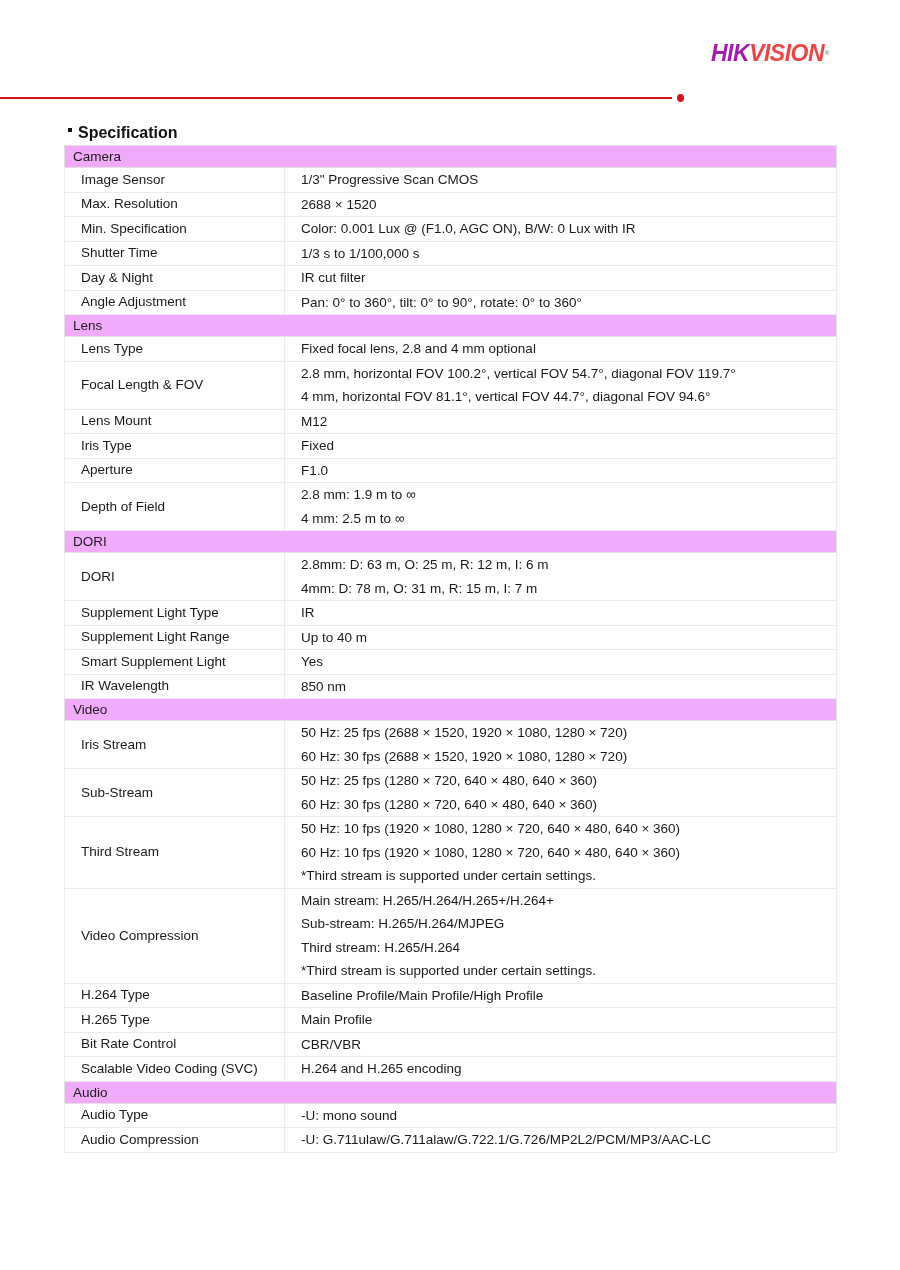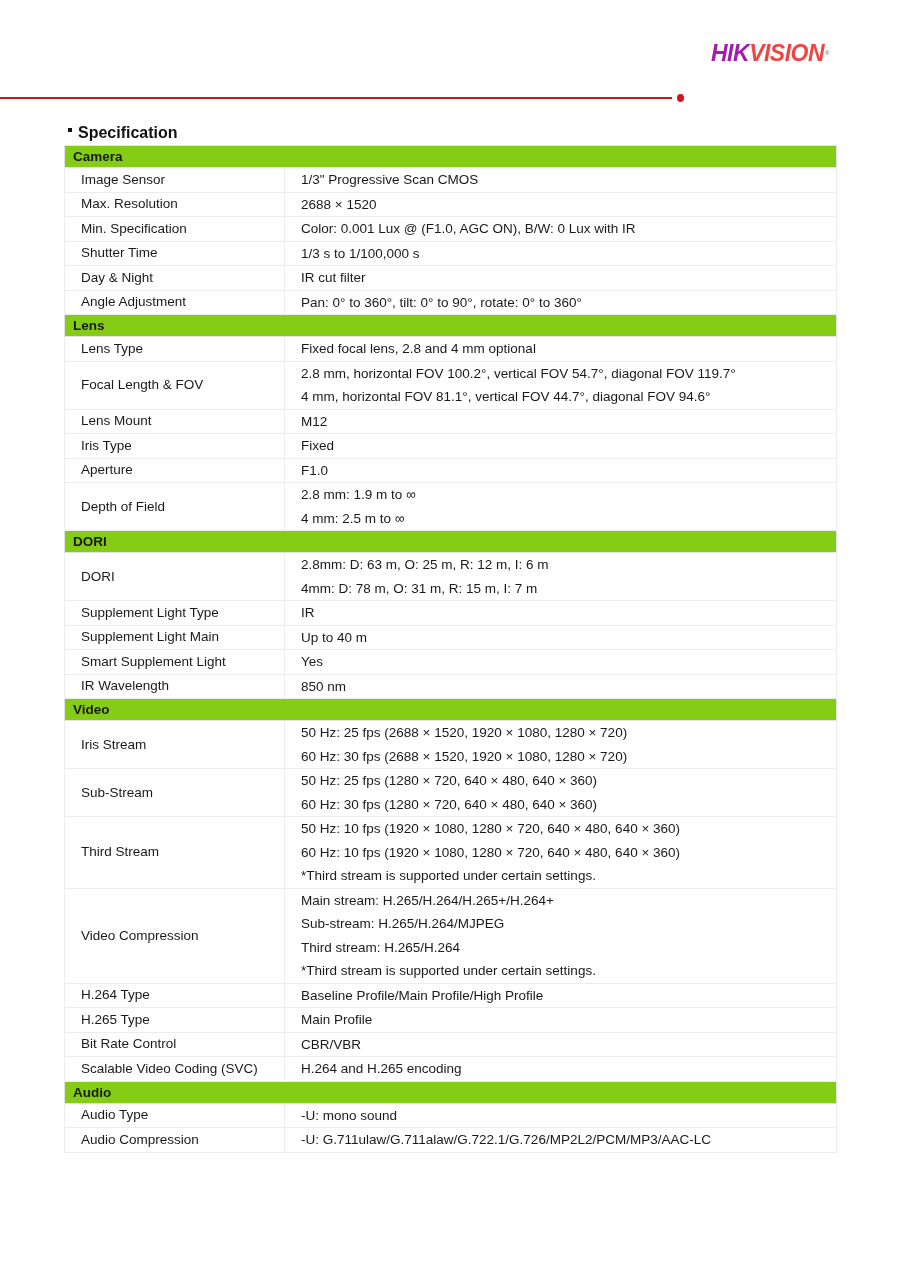--- a/index.html
+++ b/index.html
@@ -11,21 +11,21 @@
   .logo .vision { color: #ef4444; }
   .logo .reg { font-size: 6px; color: #888; vertical-align: top; font-style: normal; margin-left: 1px; }
   .rule { position: absolute; left: 0; top: 97px; width: 672px; height: 2px; background: #d7121f; }
   .rule-dot { position: absolute; left: 677px; top: 94px; width: 7px; height: 8px; border-radius: 50%; background: #d7121f; }
   .section-title { position: absolute; left: 68px; top: 121px; font-size: 16px; font-weight: bold; line-height: 24px; color: #111; }
   .section-title .bullet { display: inline-block; width: 4px; height: 4px; background: #111; vertical-align: middle; margin-right: 6px; position: relative; top: -4px; }
   table.spec { position: absolute; left: 64px; top: 145px; width: 772px; border-collapse: collapse; table-layout: fixed; font-size: 13.5px; }
   table.spec col.c1 { width: 220px; }
   table.spec col.c2 { width: 552px; }
   table.spec td { border: 1.5px solid #ececec; padding: 0 8px; vertical-align: middle; }
-  table.spec tr.group td { background: #84cc16; font-weight: bold; height: 21px; line-height: 21px; border-color: #e2e2e2; }
+  table.spec tr.group td { background: #f0abfc; font-weight: normal; height: 21px; line-height: 21px; border-color: #e2e2e2; }
   table.spec tr.row td { height: 22px; padding-left: 16px; }
   table.spec td.val div { line-height: 23.5px; }
   table.spec td.lbl { line-height: 22px; }
 </style>
 </head>
 <body>
 
 <div class="logo">
   <span class="hik">HIK</span><span class="vision">VISION</span><span class="reg">®</span>
 </div>
@@ -132,21 +132,21 @@
           <div>4mm: D: 78 m, O: 31 m, R: 15 m, I: 7 m</div>
         </td>
       </tr>
       <tr class="row">
         <td class="lbl">Supplement Light Type</td>
         <td class="val">
           <div>IR</div>
         </td>
       </tr>
       <tr class="row">
-        <td class="lbl">Supplement Light Main</td>
+        <td class="lbl">Supplement Light Range</td>
         <td class="val">
           <div>Up to 40 m</div>
         </td>
       </tr>
       <tr class="row">
         <td class="lbl">Smart Supplement Light</td>
         <td class="val">
           <div>Yes</div>
         </td>
       </tr>

